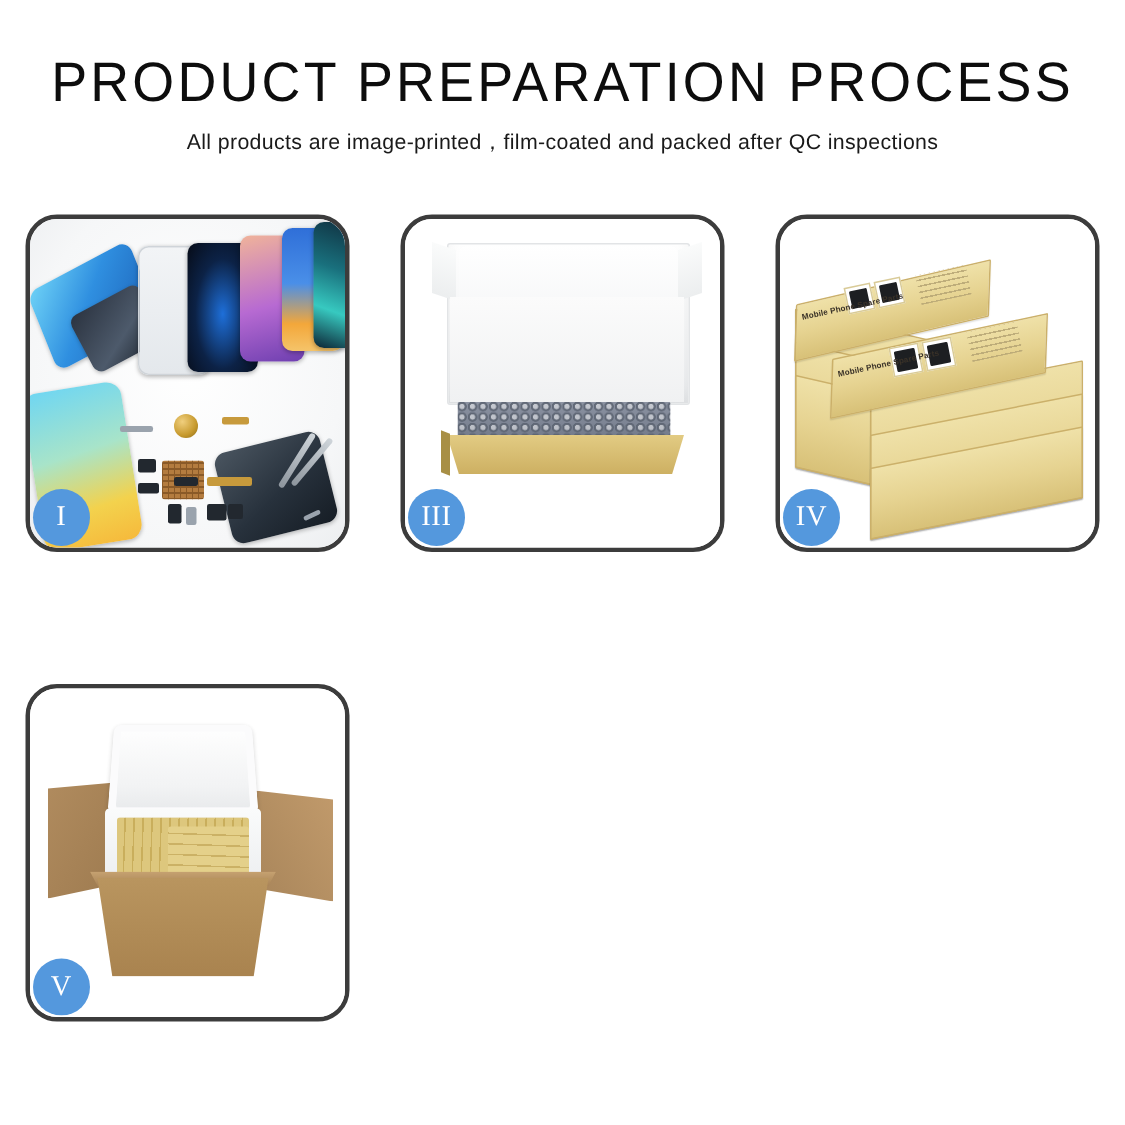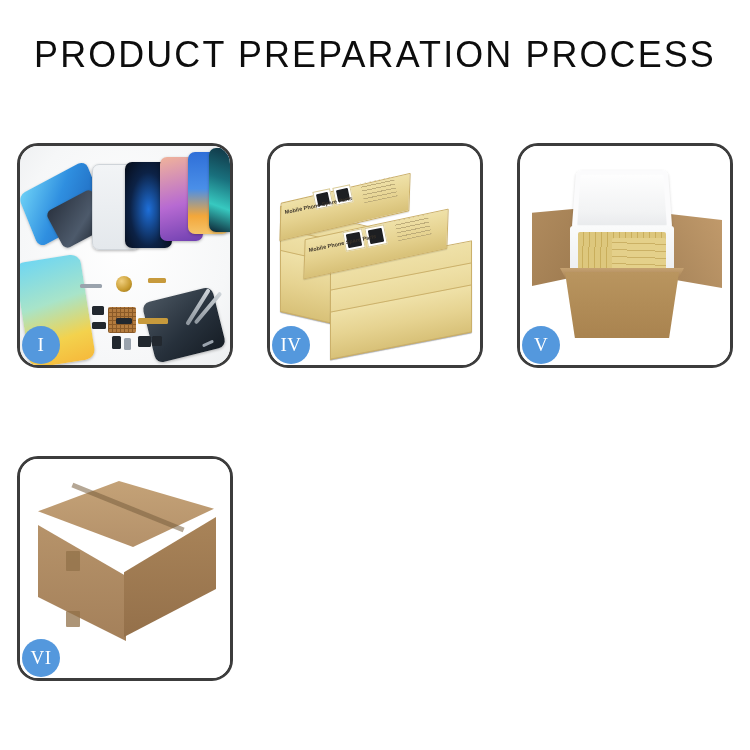--- a/index.html
+++ b/index.html
@@ -420,20 +420,21 @@
 
   .sr-only { position:absolute; width:1px; height:1px; overflow:hidden; clip:rect(0 0 0 0); }
 </style>
 </head>
 <body>
 
 <div class="page">
 
   <div class="header">
     <div class="title">PRODUCT PREPARATION PROCESS</div>
+    <div class="subtitle">All products are image-printed，film-coated and packed after QC inspections</div>
   </div>
 
   <div class="grid">
 
     <div class="panel">
       <div class="panel-inner p1">
         <div class="ph ph-a"></div>
         <div class="ph ph-a2"></div>
         <div class="ph ph-b"></div>
         <div class="ph ph-c"></div>
@@ -457,20 +458,34 @@
         <div class="chip dark" style="left:132px; top:190px; width:10px; height:10px;"></div>
         <div class="tweezer"></div>
         <div class="tweezer2"></div>
         <div class="chip silver" style="left:182px; top:196px; width:12px; height:3px; transform:rotate(-25deg);"></div>
       </div>
       <div class="badge">I</div>
       <span class="sr-only">Phone screens, displays and spare parts laid out</span>
     </div>
 
 
+    <div class="panel">
+      <div class="panel-inner p3">
+        <div class="box3-base"></div>
+        <div class="box3-lid"></div>
+        <div class="box3-lid-flap-l"></div>
+        <div class="box3-lid-flap-r"></div>
+        <div class="box3-inner"></div>
+        <div class="box3-foam"></div>
+        <div class="box3-front2"></div>
+        <div class="box3-edge"></div>
+      </div>
+      <div class="badge">III</div>
+      <span class="sr-only">Open kraft inner box with foam padding</span>
+    </div>
 
     <div class="panel">
       <div class="panel-inner p4">
         <div class="stack">
 
           <div class="sbox" style="left:2px;  top:52px;  width:122px; height:104px; transform:skewY(13deg);"></div>
           <div class="sbox" style="left:2px;  top:74px;  width:122px; height:82px;  transform:skewY(13deg);"></div>
           <div class="sbox" style="left:2px;  top:96px;  width:122px; height:60px;  transform:skewY(13deg);"></div>
 
           <div class="sbox" style="left:52px; top:86px;  width:140px; height:90px;  transform:skewY(-11deg);"></div>
@@ -510,27 +525,15 @@
         <div class="v-foam-body"></div>
         <div class="v-contents"></div>
         <div class="v-contents2"></div>
         <div class="v-rim"></div>
         <div class="v-front"></div>
       </div>
       <div class="badge">V</div>
       <span class="sr-only">Boxes packed in foam case inside carton</span>
     </div>
 
-    <div class="panel">
-      <div class="panel-inner p6">
-        <div class="c-top"></div>
-        <div class="c-left"></div>
-        <div class="c-right"></div>
-        <div class="c-seam"></div>
-        <div class="c-tape" style="left:46px; top:92px; width:14px; height:20px;"></div>
-        <div class="c-tape" style="left:46px; top:152px; width:14px; height:16px;"></div>
-      </div>
-      <div class="badge">VI</div>
-      <span class="sr-only">Sealed shipping carton</span>
-    </div>
 
   </div>
 </div>
 
 </body></html>

